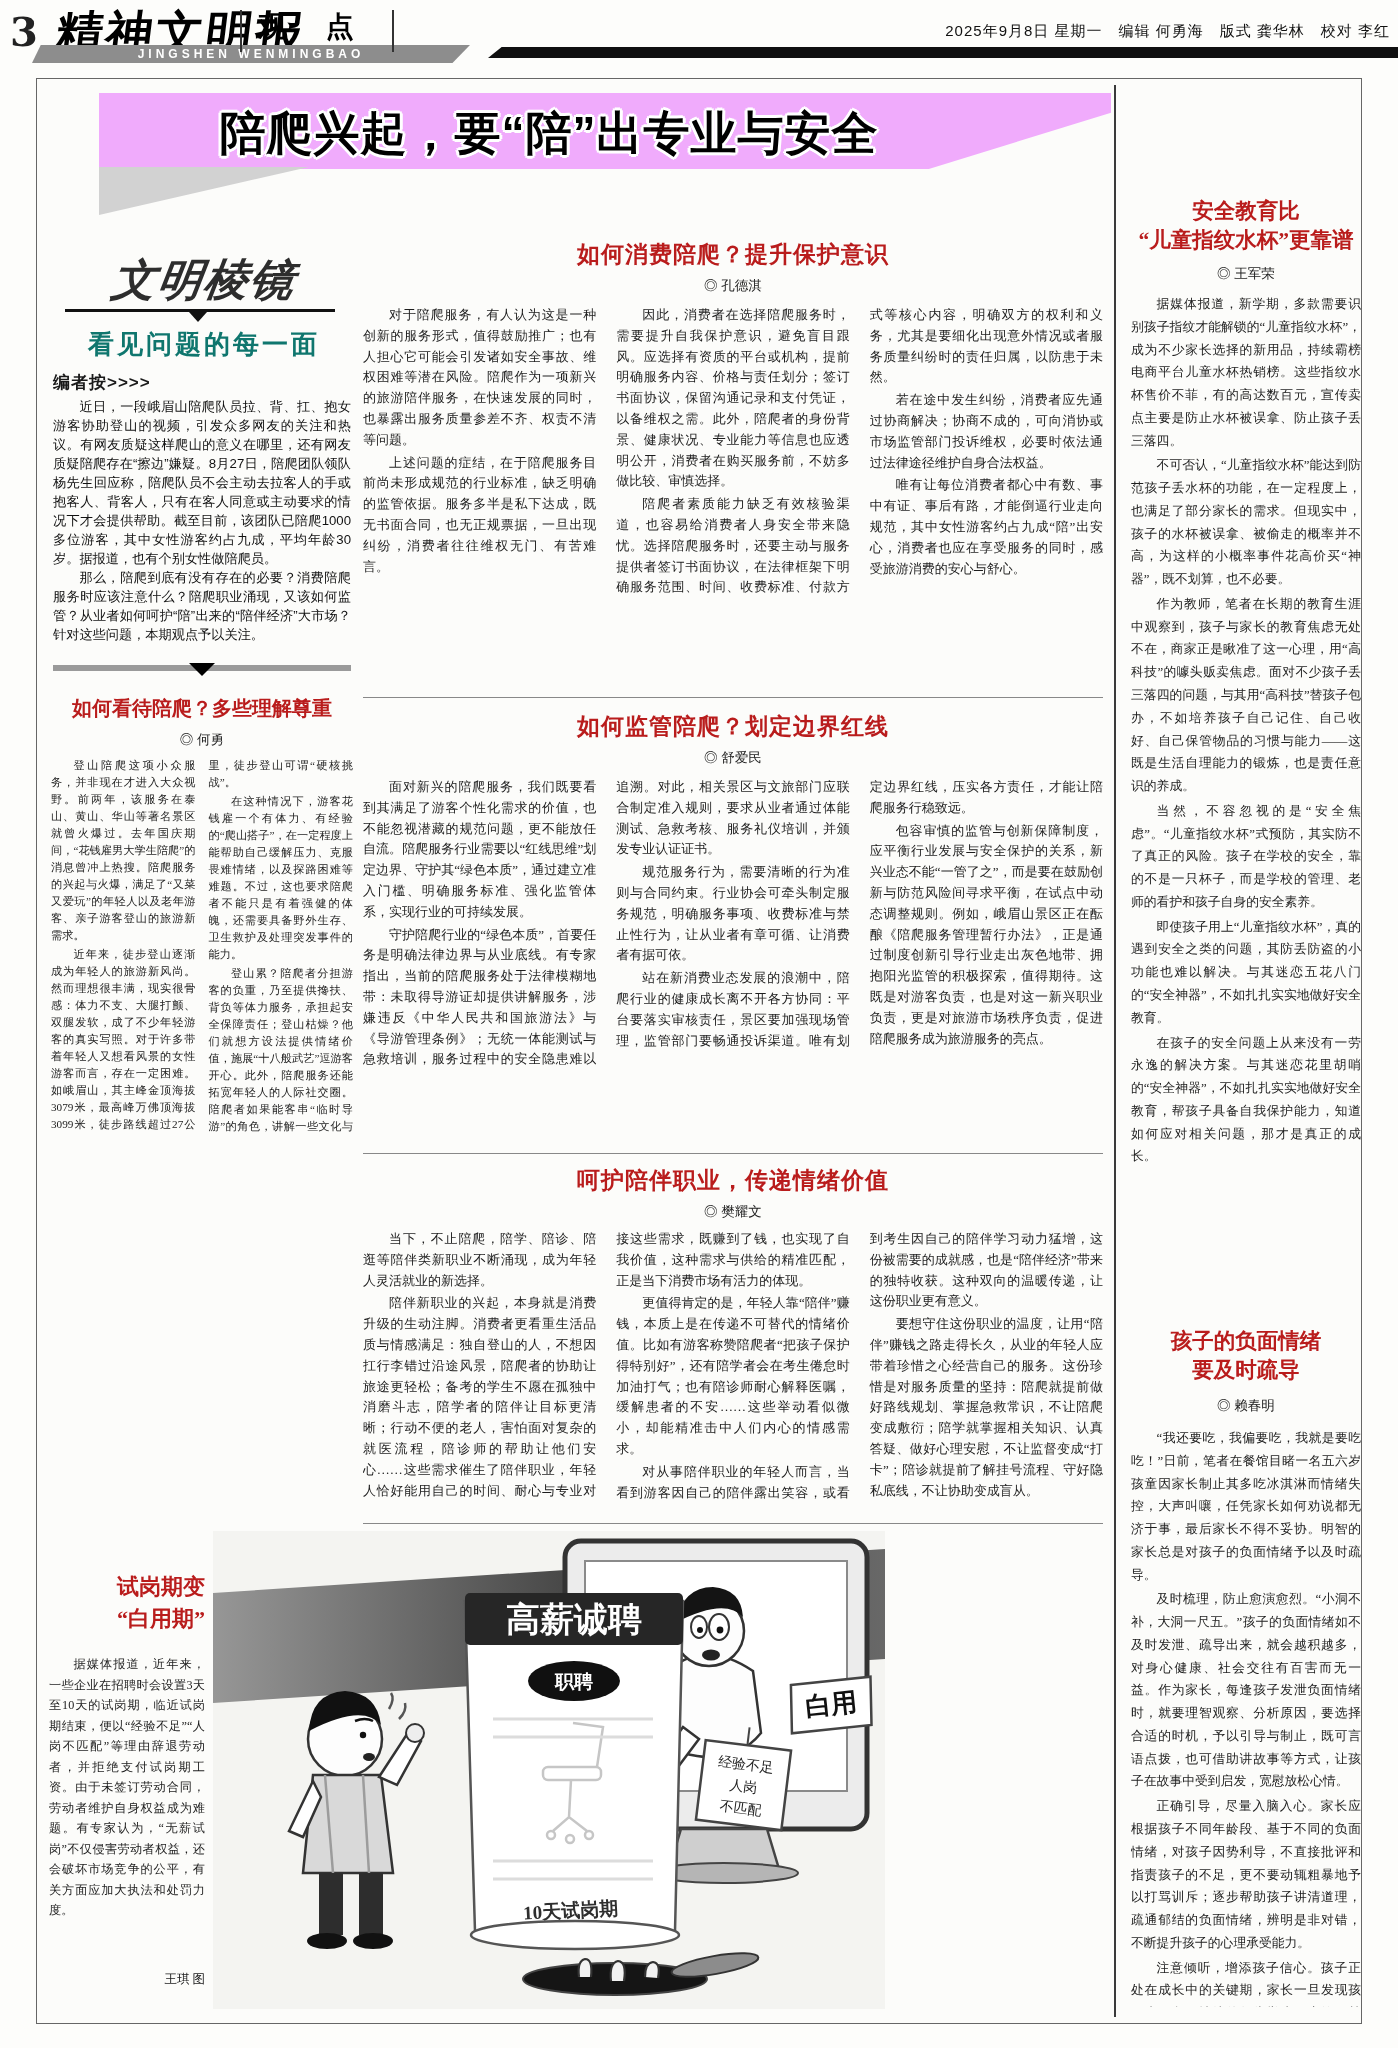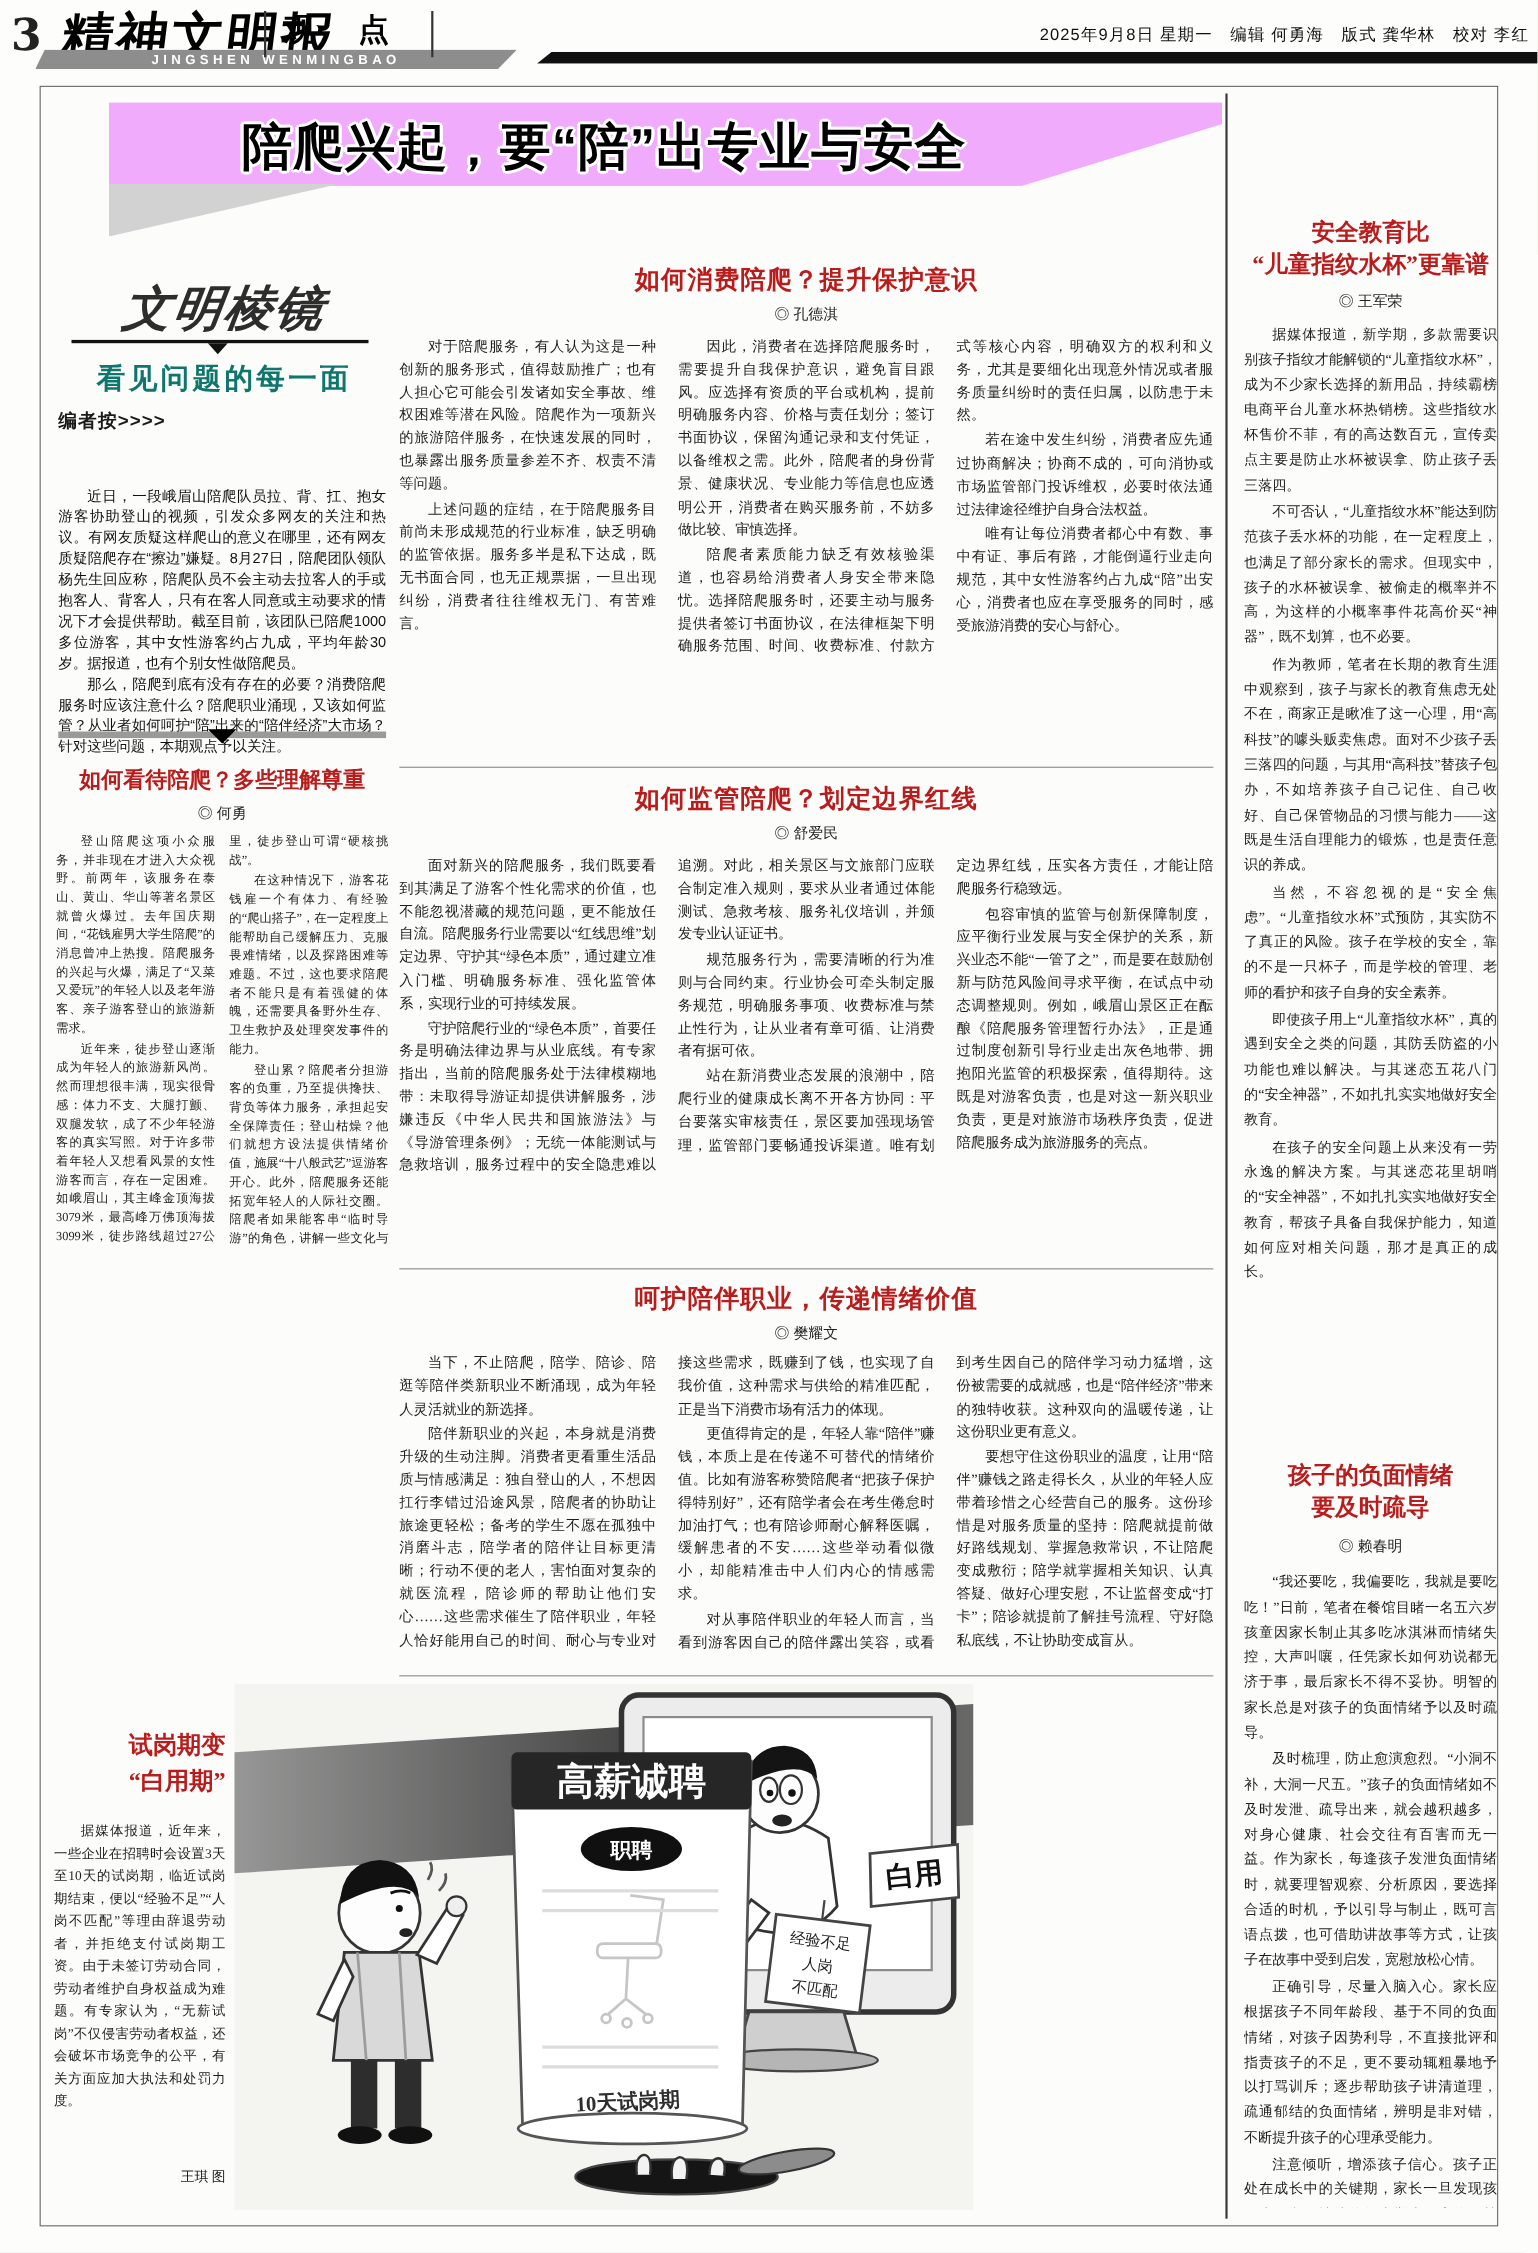--- a/index.html
+++ b/index.html
@@ -34,21 +34,21 @@
   .serif-body p { text-indent:2em; margin:0 0 2px 0; }
   .sans-body { font-family:"Liberation Sans",sans-serif; text-align:justify; color:#111; overflow:hidden; }
   .sans-body p { text-indent:2em; margin:0; }
   .hrule { position:absolute; height:1px; background:#888; }
   
   .prism-logo { position:absolute; left:24px; top:172px; width:286px; text-align:center; font-size:44px; font-weight:900; font-style:italic; letter-spacing:2px; transform:skewX(-8deg); color:#2d2d2d; }
   .prism-rule { position:absolute; left:28px; top:230px; width:270px; height:3px; background:#111; }
   .prism-tri  { position:absolute; left:152px; top:233px; width:0; height:0; border-left:9px solid transparent; border-right:9px solid transparent; border-top:10px solid #111; }
   .prism-tag { position:absolute; left:24px; top:248px; width:286px; text-align:center; font-size:26px; font-weight:700; letter-spacing:3px; color:#0f766e; }
   .note-label { position:absolute; left:16px; top:292px; font-size:17px; font-weight:900; letter-spacing:1px; }
-  .ed-note { position:absolute; left:16px; top:318px; width:298px; height:258px; font-size:13.2px; line-height:1.44;margin-top:44px; }
+  .ed-note { position:absolute; left:16px; top:318px; width:298px; height:258px; font-size:13.2px; line-height:1.44; }
   .divider-bar { position:absolute; left:16px; top:586px; width:298px; height:6px; background:#9a9a9a; }
   .divider-tri { position:absolute; left:152px; top:584px; width:0; height:0; border-left:13px solid transparent; border-right:13px solid transparent; border-top:13px solid #000; }
   
   .a-view-title { position:absolute; left:0px; top:616px; width:330px; font-size:20px; }
   .a-view-by    { position:absolute; left:0px; top:652px; width:330px; }
   .a-view-body  { position:absolute; left:14px; top:678px; width:302px; height:404px; font-size:11.2px; line-height:1.52; column-count:2; column-gap:13px; }
   .center { left:326px; width:740px; }
   .c-title { position:absolute; font-size:23px; letter-spacing:1px; }
   .c-by { position:absolute; }
   .c-body { position:absolute; column-count:3; column-gap:20px; font-size:13px; line-height:1.6; }

